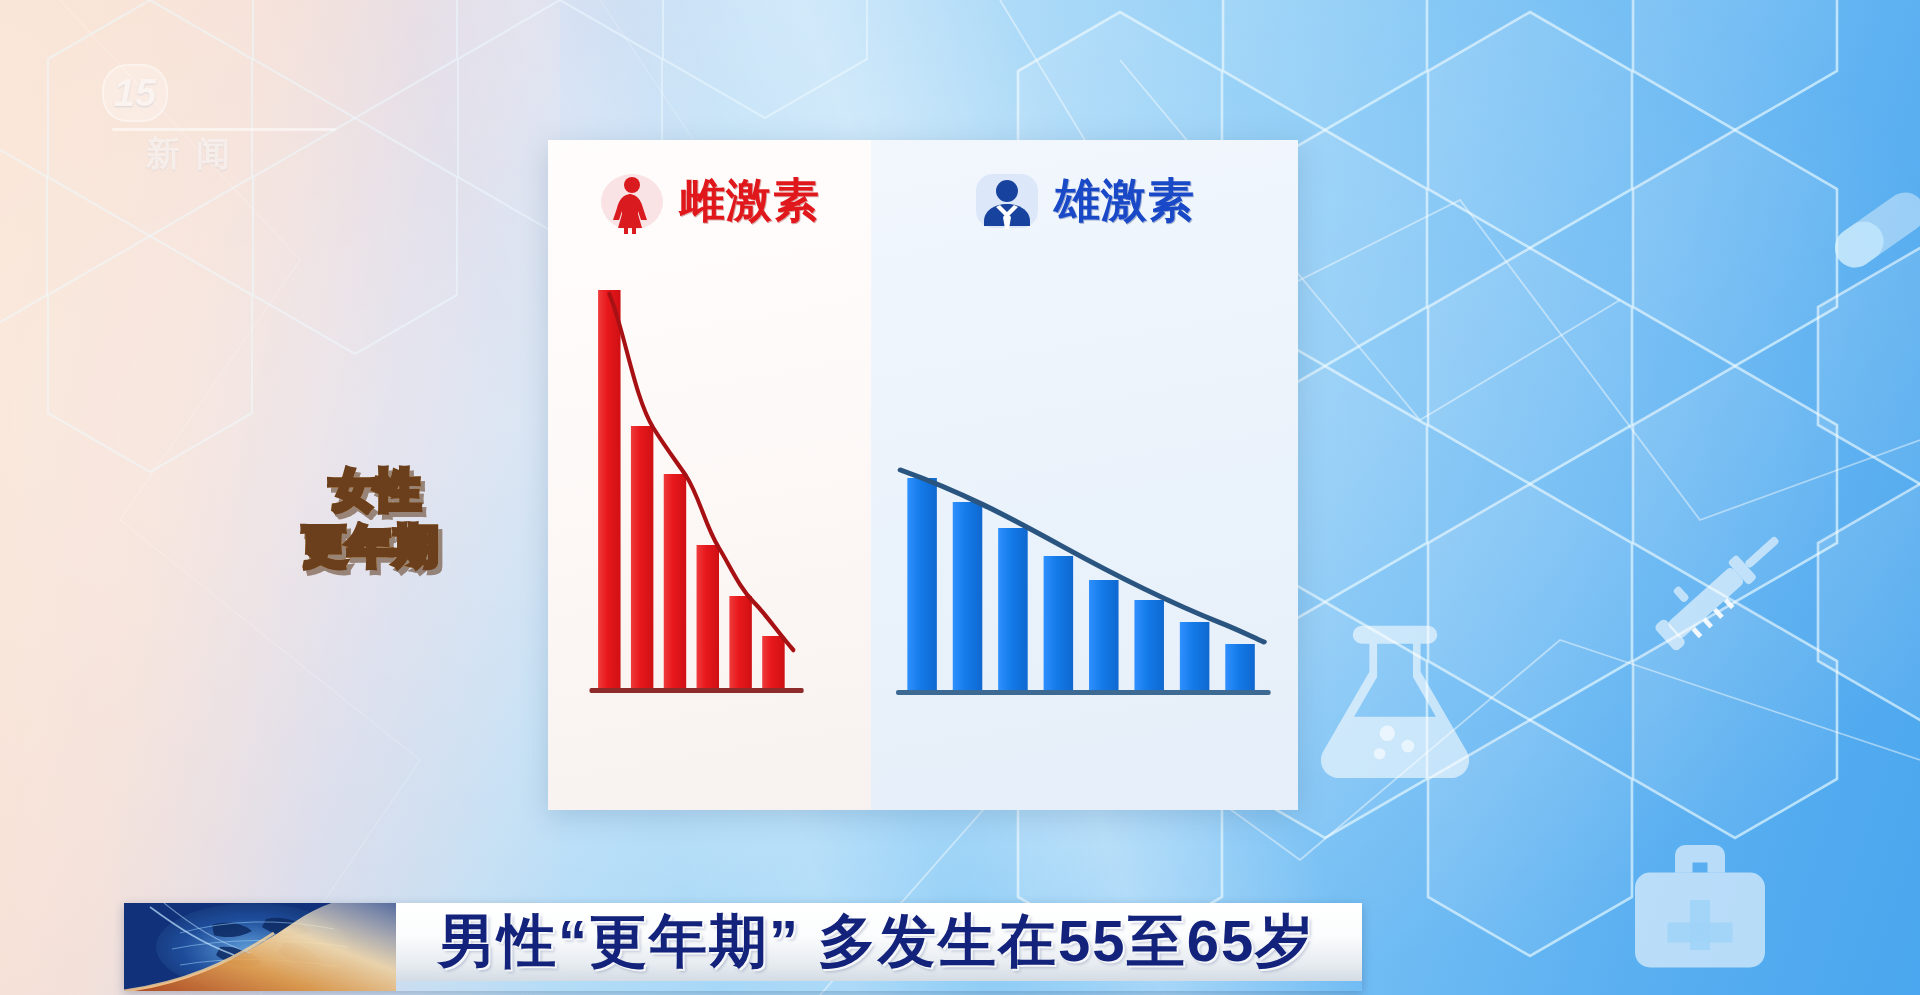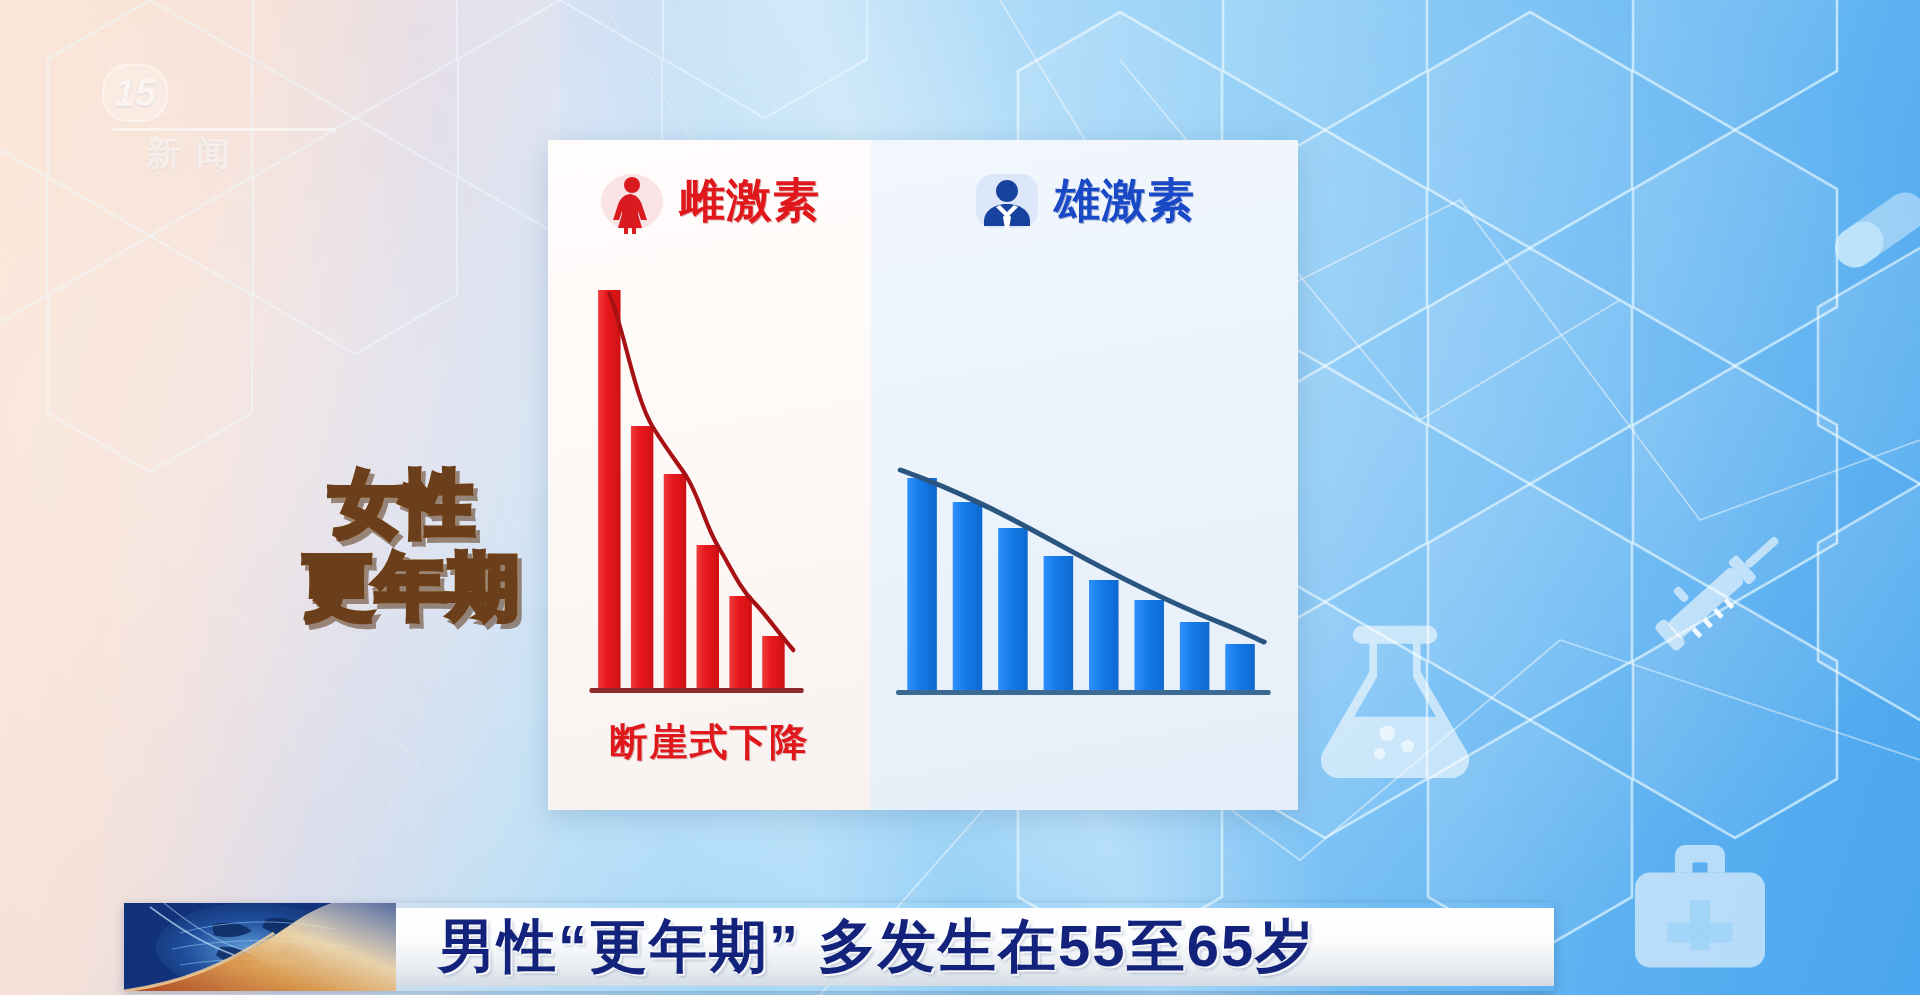--- a/index.html
+++ b/index.html
@@ -86,21 +86,21 @@
     color:rgba(255,255,255,.72);
     text-shadow:0 1px 2px rgba(140,160,185,.30);
   }
 
   
   #gold-block { position:absolute; left:330px; top:468px; }
   .gold-line { line-height:1; margin-bottom:12px; }
   .gold-line:last-child { margin-bottom:16px; margin-left:-28px; }
   .gold-text {
     display:inline-block;
-    font-size:71px; font-weight:700; letter-spacing:2px;
+    font-size:44px; font-weight:700; letter-spacing:2px;
     font-family:"Liberation Sans","DejaVu Sans",sans-serif;
     background:linear-gradient(180deg,#ffeec2 0%,#f7d58c 30%,#e8ad4c 55%,#f6dda0 72%,#f0c069 100%);
     -webkit-background-clip:text; background-clip:text;
     color:transparent;
     -webkit-text-stroke:6px #6b3f1c;
     paint-order:stroke fill;
     filter:drop-shadow(4px 5px 0 rgba(90,52,24,.55));
   }
 
   
@@ -135,22 +135,22 @@
     position:absolute; bottom:42px; left:0; width:100%;
     text-align:center;
     font-size:38px; font-weight:700; letter-spacing:2px;
   }
   .pane-foot.red  { color:#e0181c; text-shadow:1px 1px 0 rgba(150,20,22,.30); }
   .pane-foot.blue { color:#13347f; text-shadow:1px 1px 0 rgba(12,32,90,.30); }
 
   
   #banner {
     position:absolute; left:124px; bottom:4px;
-    width:1430px; height:88px;
-    display:flex; align-items:center;
+    width:1238px; height:88px;
+    display:flex; align-items:flex-start;
     box-shadow:0 3px 10px rgba(40,70,110,.30);
   }
   #banner-globe {
     width:272px; height:100%;
     position:relative; overflow:hidden;
     background:linear-gradient(100deg,#1a3f87 0%,#2a5fae 28%,#4f86c8 48%,#e8a551 72%,#d8762e 88%,#b8471f 100%);
   }
   #banner-globe svg { position:absolute; inset:0; width:100%; height:100%; }
   #banner-text {
     flex:1; position:relative;
@@ -329,21 +329,20 @@
         </g>
 
         <path d="M71,36 C88,70 100,140 122,170 C138,192 150,205 160,218
                  C176,240 182,268 198,290 C212,310 222,330 238,344
                  C252,356 264,372 284,392" fill="none" stroke="#a81114" stroke-width="4.6" stroke-linecap="round"></path>
 
         <rect x="48" y="430" width="248" height="5" fill="#8d2b2b" rx="2"></rect>
       </svg>
     </div>
 
-    <div class="pane-foot red">断崖式下降</div>
   </div>
 
   <div class="pane pane-right">
     <div class="pane-head">
       <span class="head-icon">
         <svg viewBox="0 0 66 66" xmlns="http://www.w3.org/2000/svg">
           <rect x="2" y="6" width="62" height="54" rx="17" fill="#dce8fa"></rect>
           <circle cx="33" cy="23" r="11" fill="#17429e"></circle>
           <path d="M33 36 c-13 0 -23 7 -23 17 v5 h46 v-5 c0 -10 -10 -17 -23 -17 z" fill="#17429e"></path>
           <path d="M26 37 l7 7 l7 -7 l4 2 l-11 11 l-11 -11 z" fill="#ffffff"></path>

